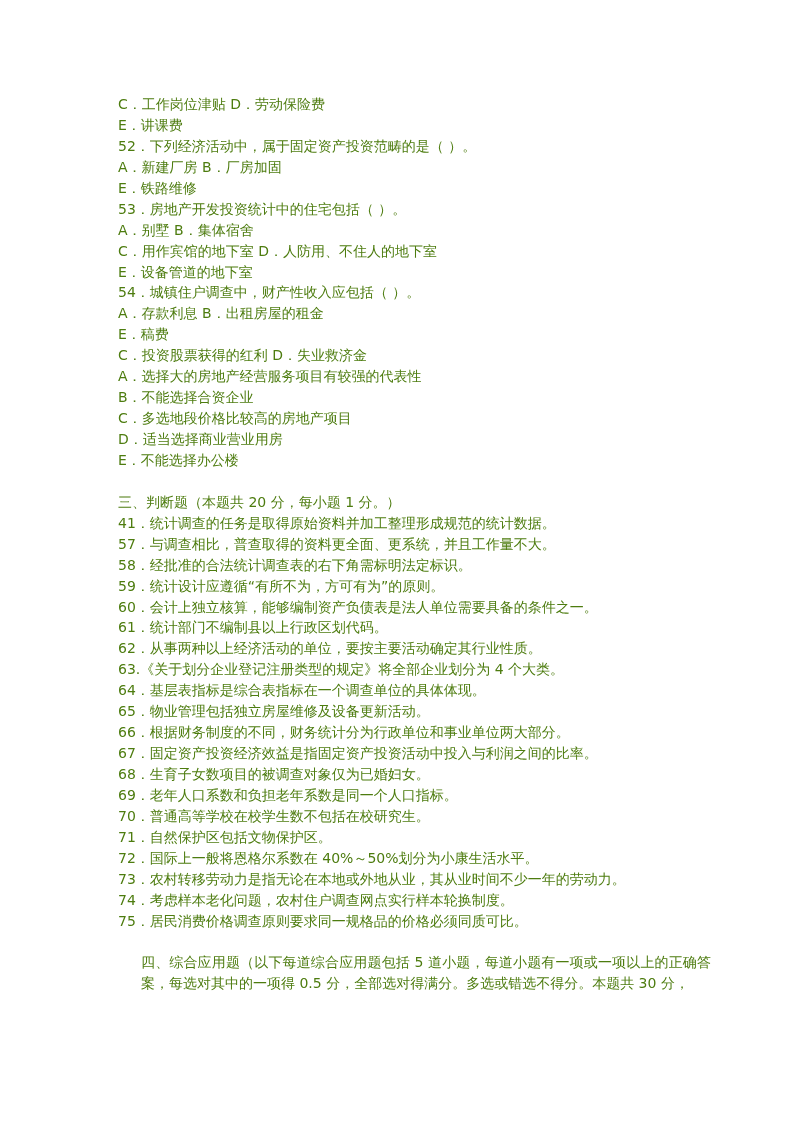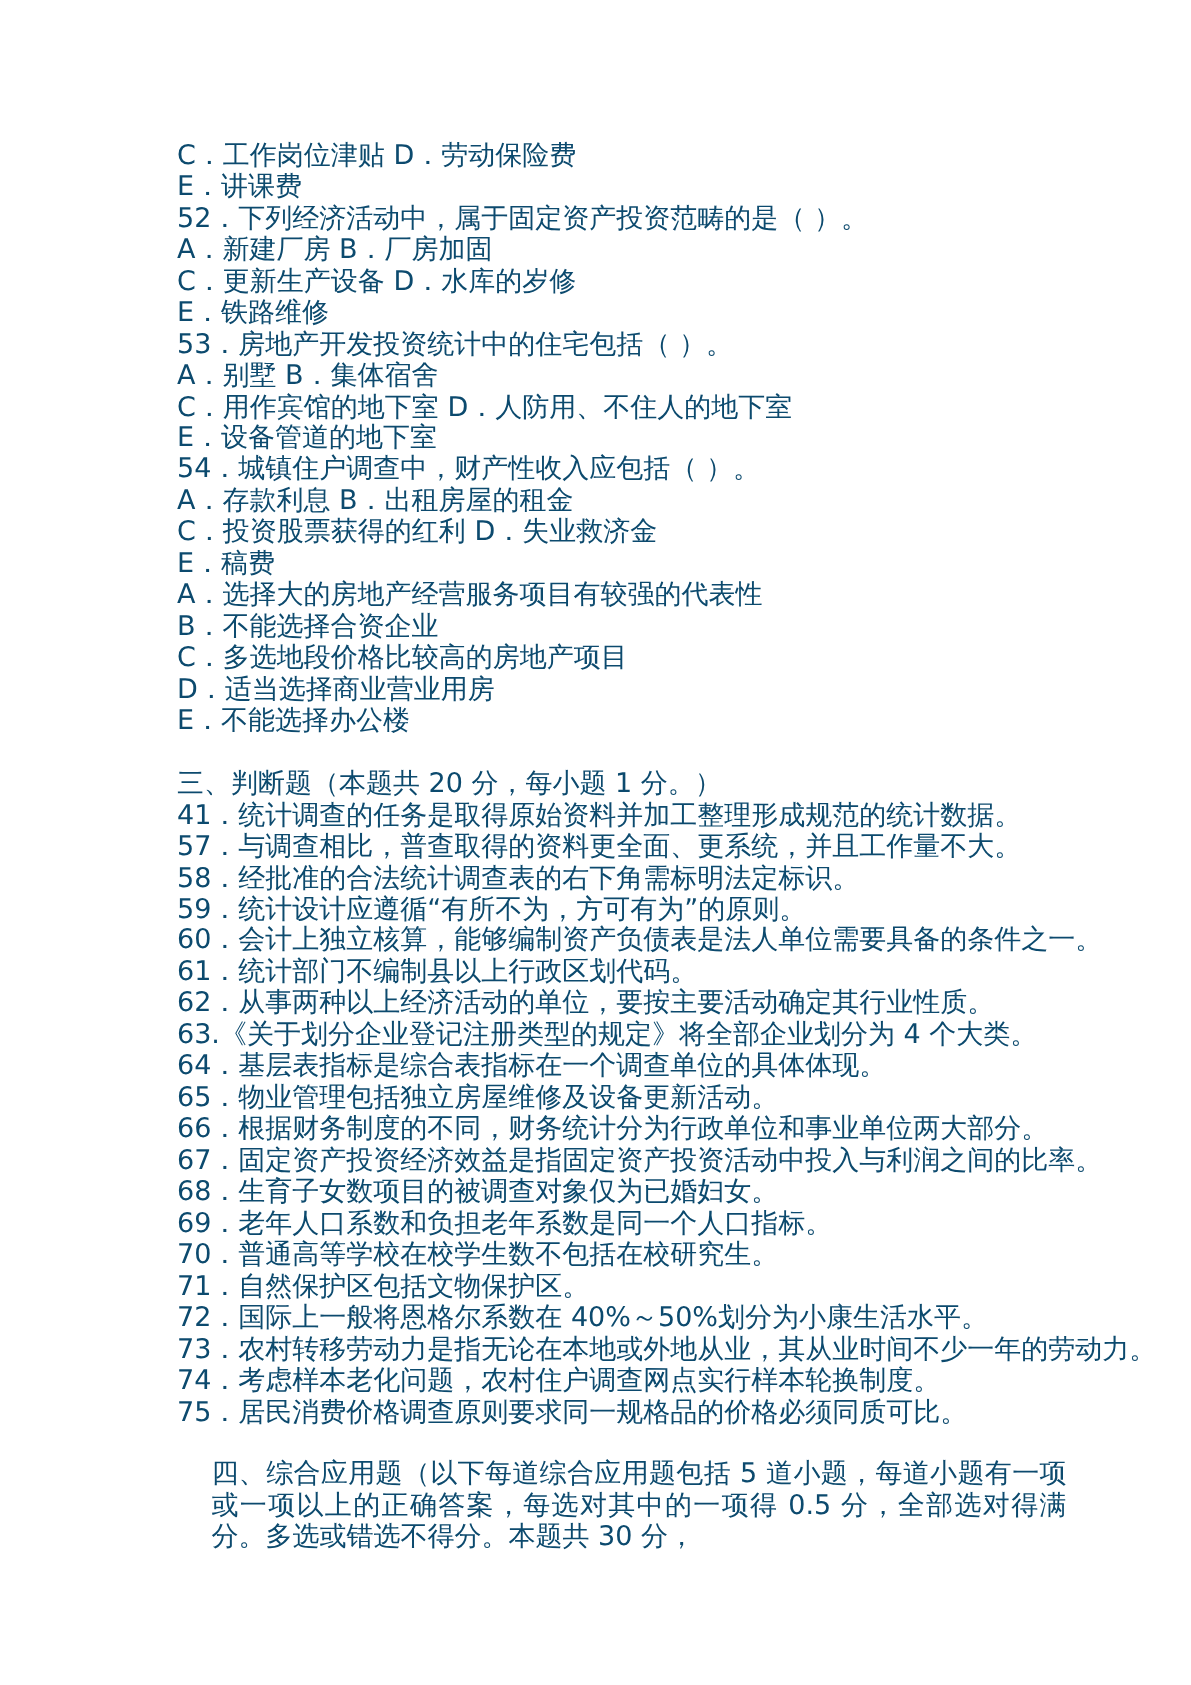--- a/index.html
+++ b/index.html
@@ -1,51 +1,50 @@
 <!DOCTYPE html>
 <html><head>
 <meta charset="utf-8">
 <style>
   html, body { margin: 0; padding: 0; background: #ffffff; }
   body { width: 794px; height: 1123px; position: relative; overflow: hidden; }
   .page {
     position: absolute; left: 118px; top: 94px; width: 580px;
     font-family: "DejaVu Sans", "Liberation Sans", sans-serif;
-    font-size: 18px; color: #0c4a6e;
+    font-size: 14px; color: #4d7c0f;
   }
   .line { height: 20.95px; line-height: 20.95px; white-space: nowrap; }
   .blank { height: 20.95px; }
   .wrap { white-space: normal; line-height: 20.95px; width: 570px; text-align: justify; margin-left: 23px; }
 </style>
 </head>
 <body>
 
 <div class="page">
   <div class="line">C．工作岗位津贴 D．劳动保险费</div>
   <div class="line">E．讲课费</div>
 
   <div>
     <div class="line">52．下列经济活动中，属于固定资产投资范畴的是（ ）。</div>
     <div class="line">A．新建厂房 B．厂房加固</div>
-    <div class="line">C．更新生产设备 D．水库的岁修</div>
     <div class="line">E．铁路维修</div>
   </div>
 
   <div>
     <div class="line">53．房地产开发投资统计中的住宅包括（ ）。</div>
     <div class="line">A．别墅 B．集体宿舍</div>
     <div class="line">C．用作宾馆的地下室 D．人防用、不住人的地下室</div>
     <div class="line">E．设备管道的地下室</div>
   </div>
 
   <div>
     <div class="line">54．城镇住户调查中，财产性收入应包括（ ）。</div>
     <div class="line">A．存款利息 B．出租房屋的租金</div>
+    <div class="line">E．稿费</div>
     <div class="line">C．投资股票获得的红利 D．失业救济金</div>
-    <div class="line">E．稿费</div>
   </div>
 
   <div>
     <div class="line">A．选择大的房地产经营服务项目有较强的代表性</div>
     <div class="line">B．不能选择合资企业</div>
     <div class="line">C．多选地段价格比较高的房地产项目</div>
     <div class="line">D．适当选择商业营业用房</div>
     <div class="line">E．不能选择办公楼</div>
   </div>
 

